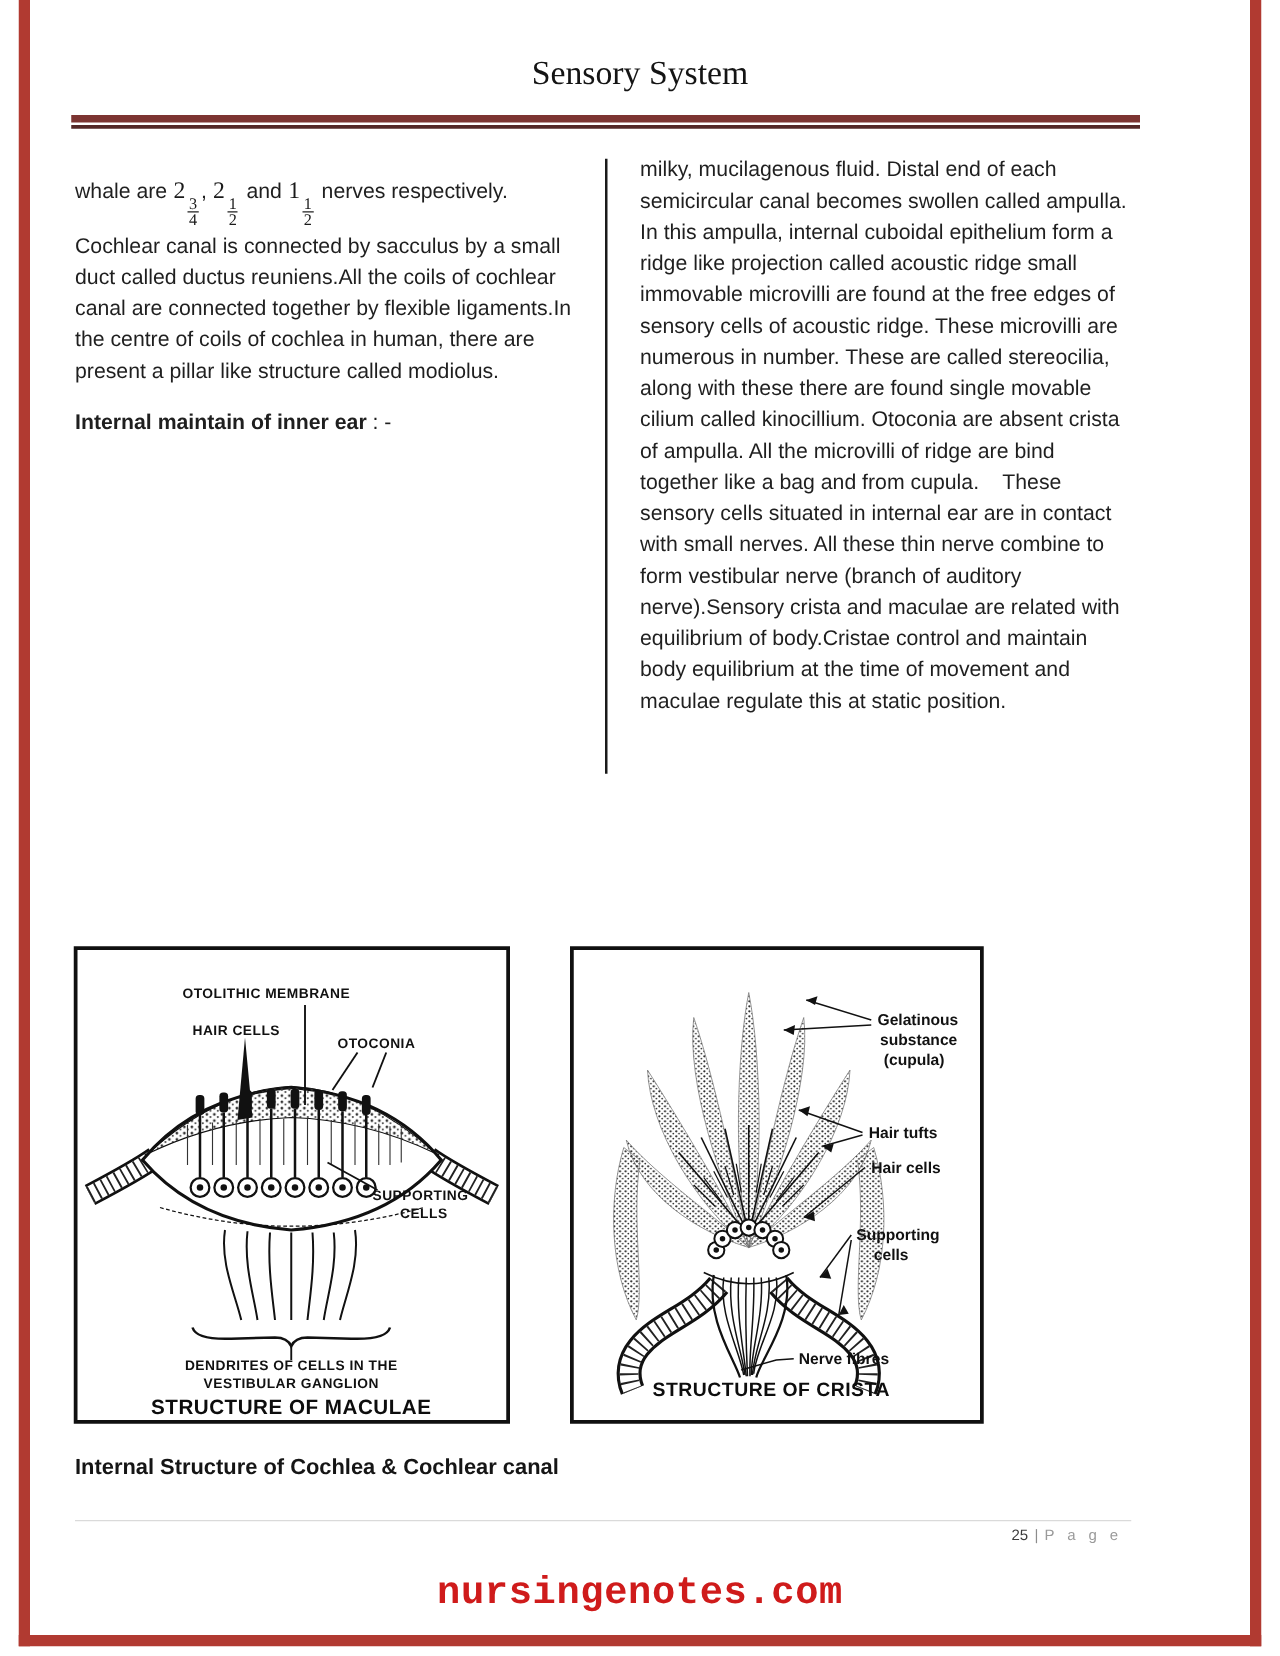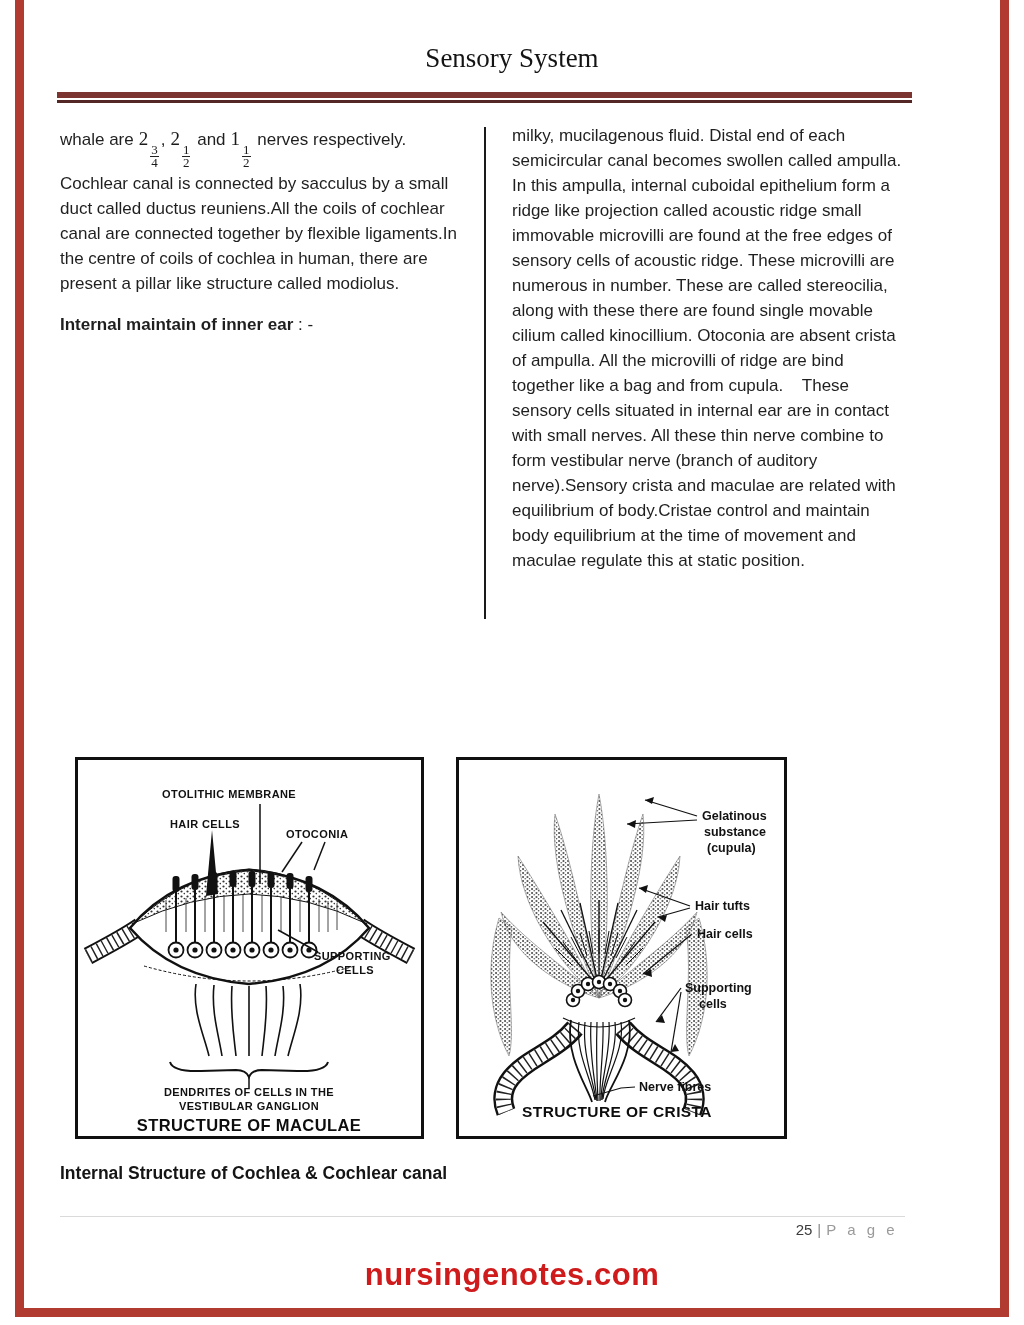--- a/index.html
+++ b/index.html
@@ -18,49 +18,49 @@
   .title-rule{position:absolute;left:57px;top:92px;width:855px;height:2px;
               border-top:6px solid #7c3431;border-bottom:3px solid #532726;background:#fff;}
 
   
   .col{position:absolute;top:123px;font-size:17px;line-height:25px;}
   .col p{margin:0;white-space:pre-wrap;}
   .left-col{left:60px;width:399px;}
   .right-col{left:512px;width:398px;}
   .col-divider{position:absolute;left:484px;top:127px;width:2px;height:492px;background:#1a1a1a;}
 
-  .frac-line{margin:3px 0 2px 0;font-size:17px;}
+  .frac-line{margin:17px 0 2px 0;font-size:17px;}
   .mfrac{font-family:"Liberation Serif",serif;font-size:19px;margin:0 2px 0 5px;color:#1a1a1a;}
   .mfrac .st{display:inline-flex;flex-direction:column;text-align:center;
              font-size:13px;line-height:12px;vertical-align:-9px;margin-left:2px;}
   .mfrac .n{border-bottom:1.3px solid #222;padding:0 1px;}
   .heading{margin-top:16px !important;}
   .heading b{font-weight:700;}
   .after-heading{margin-top:14px !important;}
 
   
   .figure{position:absolute;top:757px;background:#fff;border:3px solid #101010;}
-  .fig-maculae{left:75px;width:343px;height:376px;text-decoration:underline;}
+  .fig-maculae{left:59px;width:343px;height:376px;text-decoration:underline;}
   .fig-crista{left:456px;width:325px;height:376px;}
   .figure svg{display:block;}
   .figlabel{font-family:"Liberation Sans",sans-serif;font-size:11px;font-weight:700;
             letter-spacing:.4px;fill:#111;}
   .figlabel2{font-family:"Liberation Sans",sans-serif;font-size:12.5px;font-weight:600;fill:#111;}
   .figcaption{font-family:"Liberation Sans",sans-serif;font-weight:700;fill:#0d0d0d;letter-spacing:.4px;}
   .capA{font-size:16.5px;} .capB{font-size:15.5px;}
 
   
   .bottom-heading{position:absolute;left:60px;top:1163px;font-size:17.5px;font-weight:700;color:#151515;}
   .footer-rule{position:absolute;left:60px;top:1216px;width:845px;height:1px;background:#dadada;}
   .page-number{position:absolute;left:60px;top:1221px;width:838px;text-align:right;
-               font-size:15px;color:#3c3c3c;}
+               font-size:12px;color:#3c3c3c;}
   .pn-sep{color:#8c8c8c;margin:0 5px;}
   .pn-word{color:#9a9a9a;letter-spacing:3.5px;}
   .site-footer{position:absolute;left:0;top:1257px;width:1024px;text-align:center;
-               font-size:31px;font-weight:700;color:#cf1b1b;letter-spacing:.5px;}
+               font-size:31px;font-weight:700;color:#cf1b1b;letter-spacing:.5px;font-family:Liberation Mono, monospace;}
 </style>
 </head>
 <body>
 
 <div class="frame frame-left"></div>
 <div class="frame frame-right"></div>
 <div class="frame frame-bottom"></div>
 
 <h1 class="title">Sensory System</h1>
 <div class="title-rule"></div>

